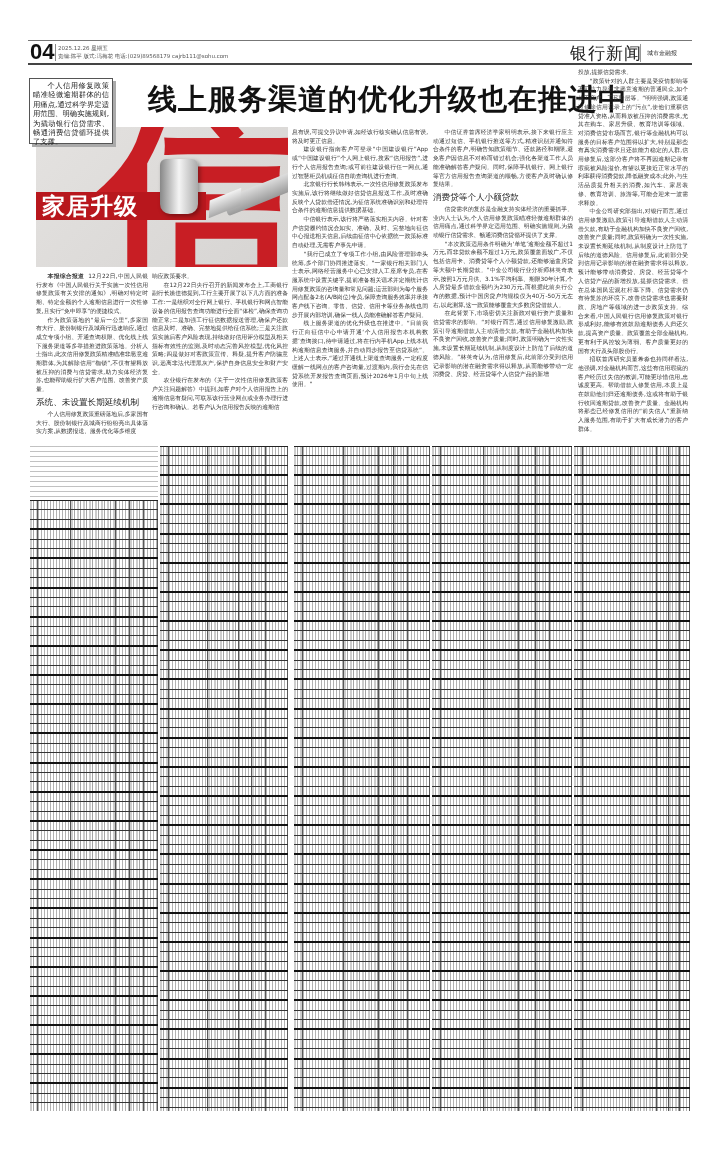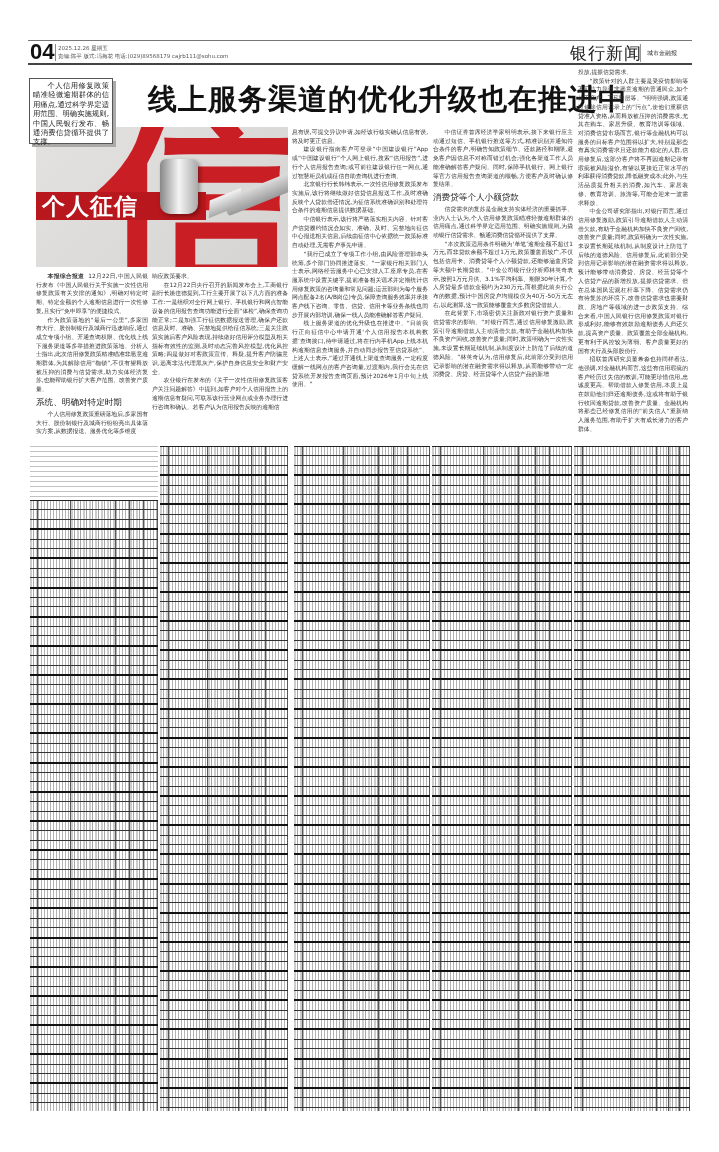--- a/index.html
+++ b/index.html
@@ -52,32 +52,32 @@
 <div class="abs section">银行新闻</div>
 <div class="abs section-sep"></div>
 <div class="abs paper">城市金融报</div>
 <div class="abs hdr-line-bot"></div>
 
 <div class="abs headline">线上服务渠道的优化升级也在推进中</div>
 
 <div class="abs hero">
   <div class="bigchar">信</div>
   <div class="band"></div>
-  <div class="bandtxt">个人征信</div>
+  <div class="bandtxt">家居升级</div>
   <div class="curl"></div>
   <div class="cutter"></div>
   <div class="blade"></div>
 </div>
 
-<div class="abs callout">个人信用修复政策瞄准轻微逾期群体的信用痛点,通过科学界定适用范围、明确实施规则,中国人民银行发布、畅通消费信贷循环提供了支撑。</div>
+<div class="abs callout">个人信用修复政策瞄准轻微逾期群体的信用痛点,通过科学界定适用范围、明确实施规则,为撬动银行信贷需求、畅通消费信贷循环提供了支撑。</div>
 
 <div class="abs col" style="left:36px;top:272px;width:112px;">
   <p><span class="lead">本报综合报道</span>&nbsp;&nbsp;<span>12月22日,中国人民银行发布《中国人民银行关于实施一次性信用修复政策有关安排的通知》,明确对特定时期、特定金额的个人逾期信息进行一次性修复,且实行“免申即享”的便捷模式。</span></p>
   <p>作为政策落地的“最后一公里”,多家国有大行、股份制银行及城商行迅速响应,通过成立专项小组、开通查询权限、优化线上线下服务渠道等多举措推进政策落地。分析人士指出,此次信用修复政策精准瞄准非恶意逾期群体,为其解除信用“枷锁”,不仅有望释放被压抑的消费与信贷需求,助力实体经济复苏,也能帮助银行扩大客户范围、改善资产质量。</p>
-  <h3>系统、明确对特定时期</h3>
+  <h3>系统、未设置长期延续机制</h3>
   <p>个人信用修复政策重磅落地后,多家国有大行、股份制银行及城商行纷纷亮出具体落实方案,从数据报送、服务优化等多维度</p>
 </div>
 
 <div class="abs col" style="left:152px;top:272px;width:136px;">
   <p style="text-indent:0">响应政策要求。</p>
   <p>在12月22日央行召开的新闻发布会上,工商银行副行长姚佳德提到,工行主要开展了以下几方面的准备工作:一是组织对全行网上银行、手机银行和网点智能设备的信用报告查询功能进行全面“体检”,确保查询功能正常;二是加强工行征信数据报送管理,确保户还款信息及时、准确、完整地提供给征信系统;三是关注政策实施后客户风险表现,持续做好信用评分模型及相关指标有效性的监测,及时动态完善风控模型,优化风控策略;四是做好对客政策宣传、释疑,提升客户防骗意识,远离非法代理黑灰产,保护自身信息安全和财产安全。</p>
   <p>农业银行在发布的《关于一次性信用修复政策客户关注问题解答》中提到,如客户对个人信用报告上的逾期信息有疑问,可联系该行营业网点或业务办理行进行咨询和确认。若客户认为信用报告反映的逾期信</p>
 </div>
 
 <div class="abs col" style="left:292px;top:128px;width:136px;height:318px;overflow:hidden;">

